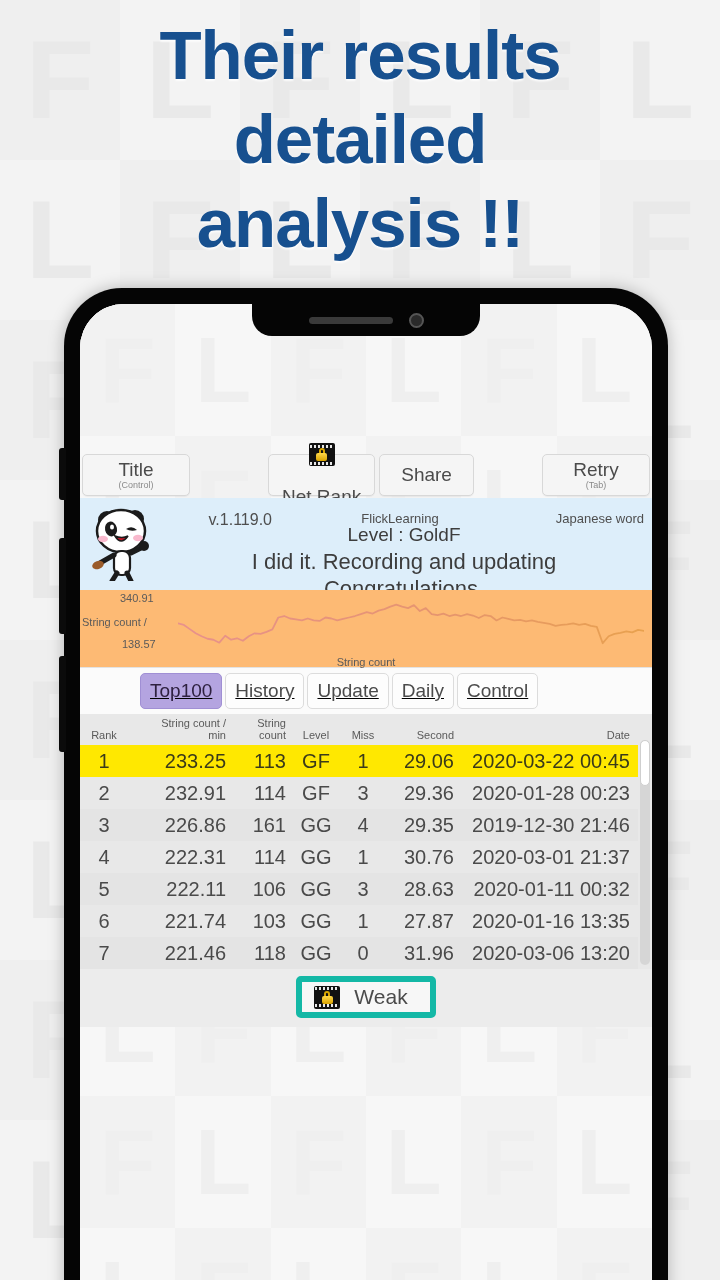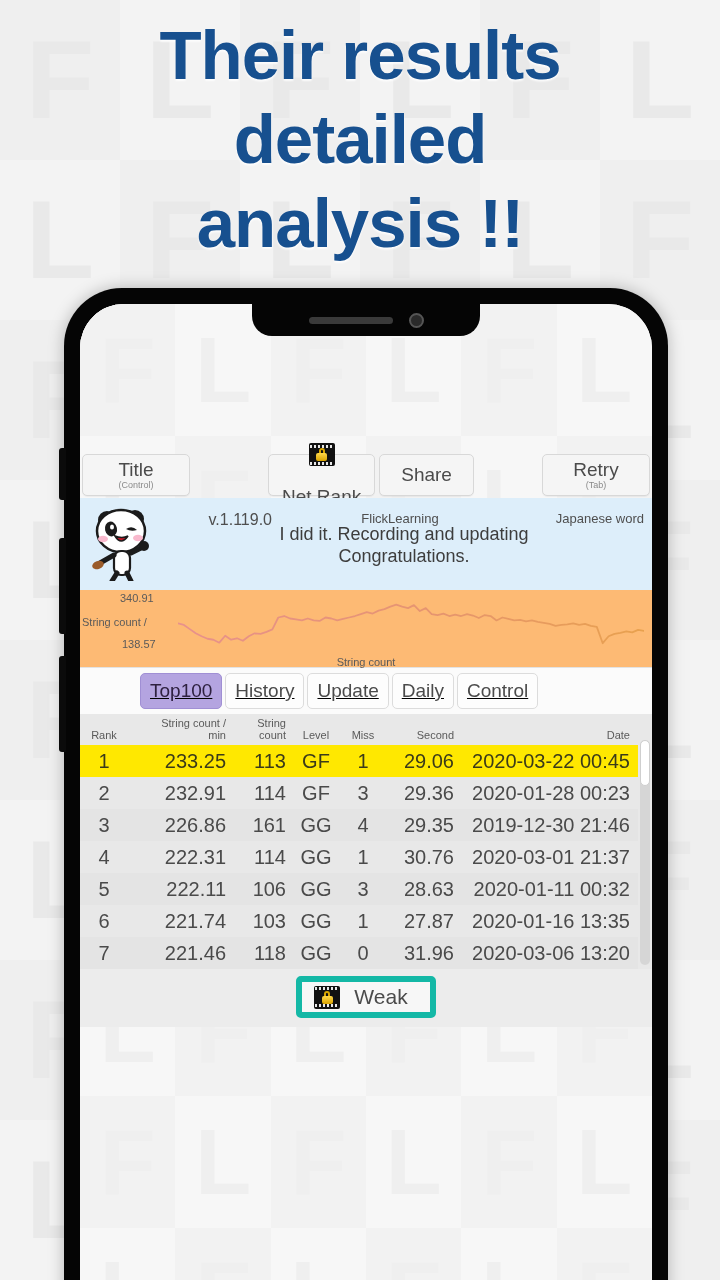--- a/index.html
+++ b/index.html
@@ -185,21 +185,21 @@
     margin-top: 2px;
   }
   .info-top .ver { width: 112px; text-align: right; padding-top: 8px; font-size: 16px; }
   .info-top .appname { flex: 1; text-align: center; padding-top: 8px; font-size: 13px; }
   .info-top .lang { width: 116px; text-align: right; padding-top: 8px; font-size: 13px; }
   .info-lines {
     position: absolute; left: 84px; right: 8px; top: 26px;
     text-align: center; color: #3d3d3d;
   }
   .info-lines .lvl { font-size: 19px; margin-bottom: 3px; }
-  .info-lines .msg { font-size: 18px; line-height: 1.22; text-align: center; }
+  .info-lines .msg { font-size: 22px; line-height: 1.22; text-align: center; }
 
   
   .chart-wrap {
     background: #fdba74;
     height: 78px;
     position: relative;
     border-bottom: 1px solid #e3e3e3;
   }
   .axis-label {
     position: absolute;
@@ -482,20 +482,21 @@
             <ellipse cx="56" cy="41" rx="5" ry="5" fill="#1b1b1b"></ellipse>
             <ellipse cx="10" cy="60" rx="6" ry="4" fill="#9a5b2a" transform="rotate(-20 10 60)"></ellipse>
             <path d="M29 68 L24 76" stroke="#1b1b1b" stroke-width="5" stroke-linecap="round"></path>
             <path d="M39 68 L43 76" stroke="#1b1b1b" stroke-width="5" stroke-linecap="round"></path>
           </svg>
           <div class="ver">v.1.119.0</div>
           <div class="appname">FlickLearning</div>
           <div class="lang">Japanese word</div>
         </div>
         <div class="info-lines">
+          <div class="lvl">Level : GoldF</div>
           <div class="msg">I did it. Recording and updating</div>
           <div class="msg">Congratulations.</div>
         </div>
       </div>
 
       <div class="chart-wrap">
         <div class="axis-label ax-max">340.91</div>
         <div class="axis-label ax-name">String count /</div>
         <div class="axis-label ax-min">138.57</div>
         <div class="axis-label ax-x">String count</div>

